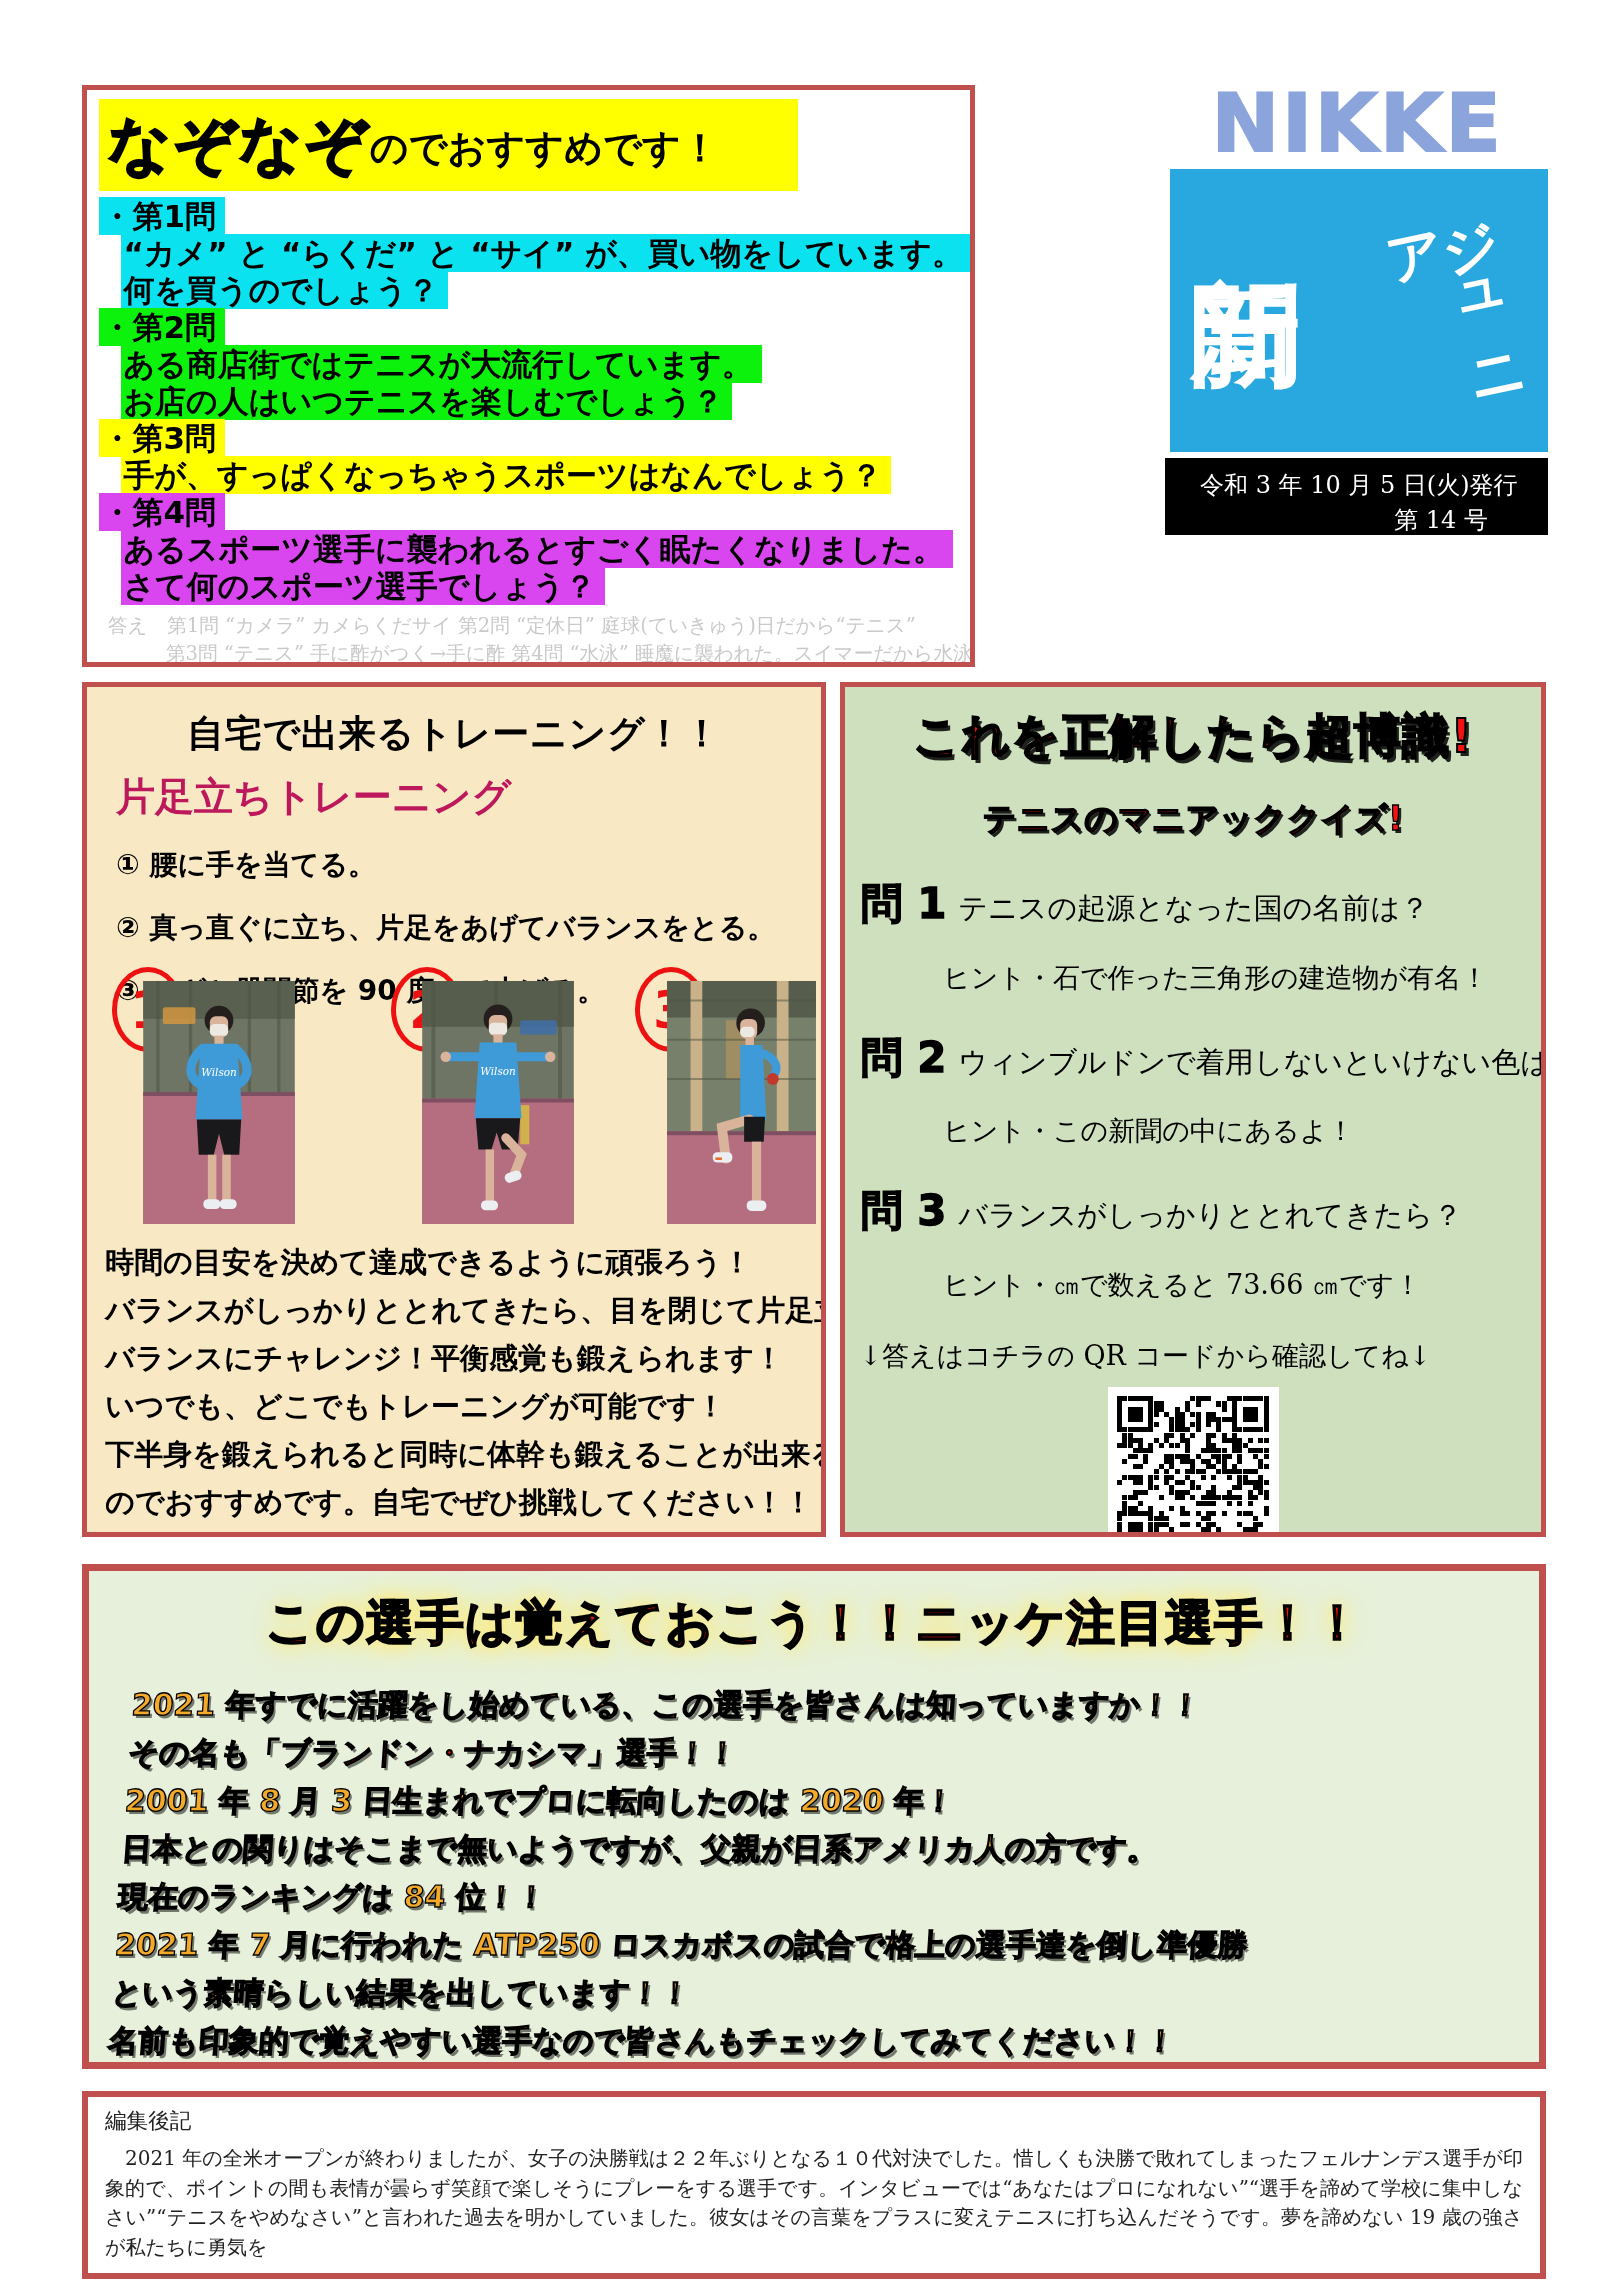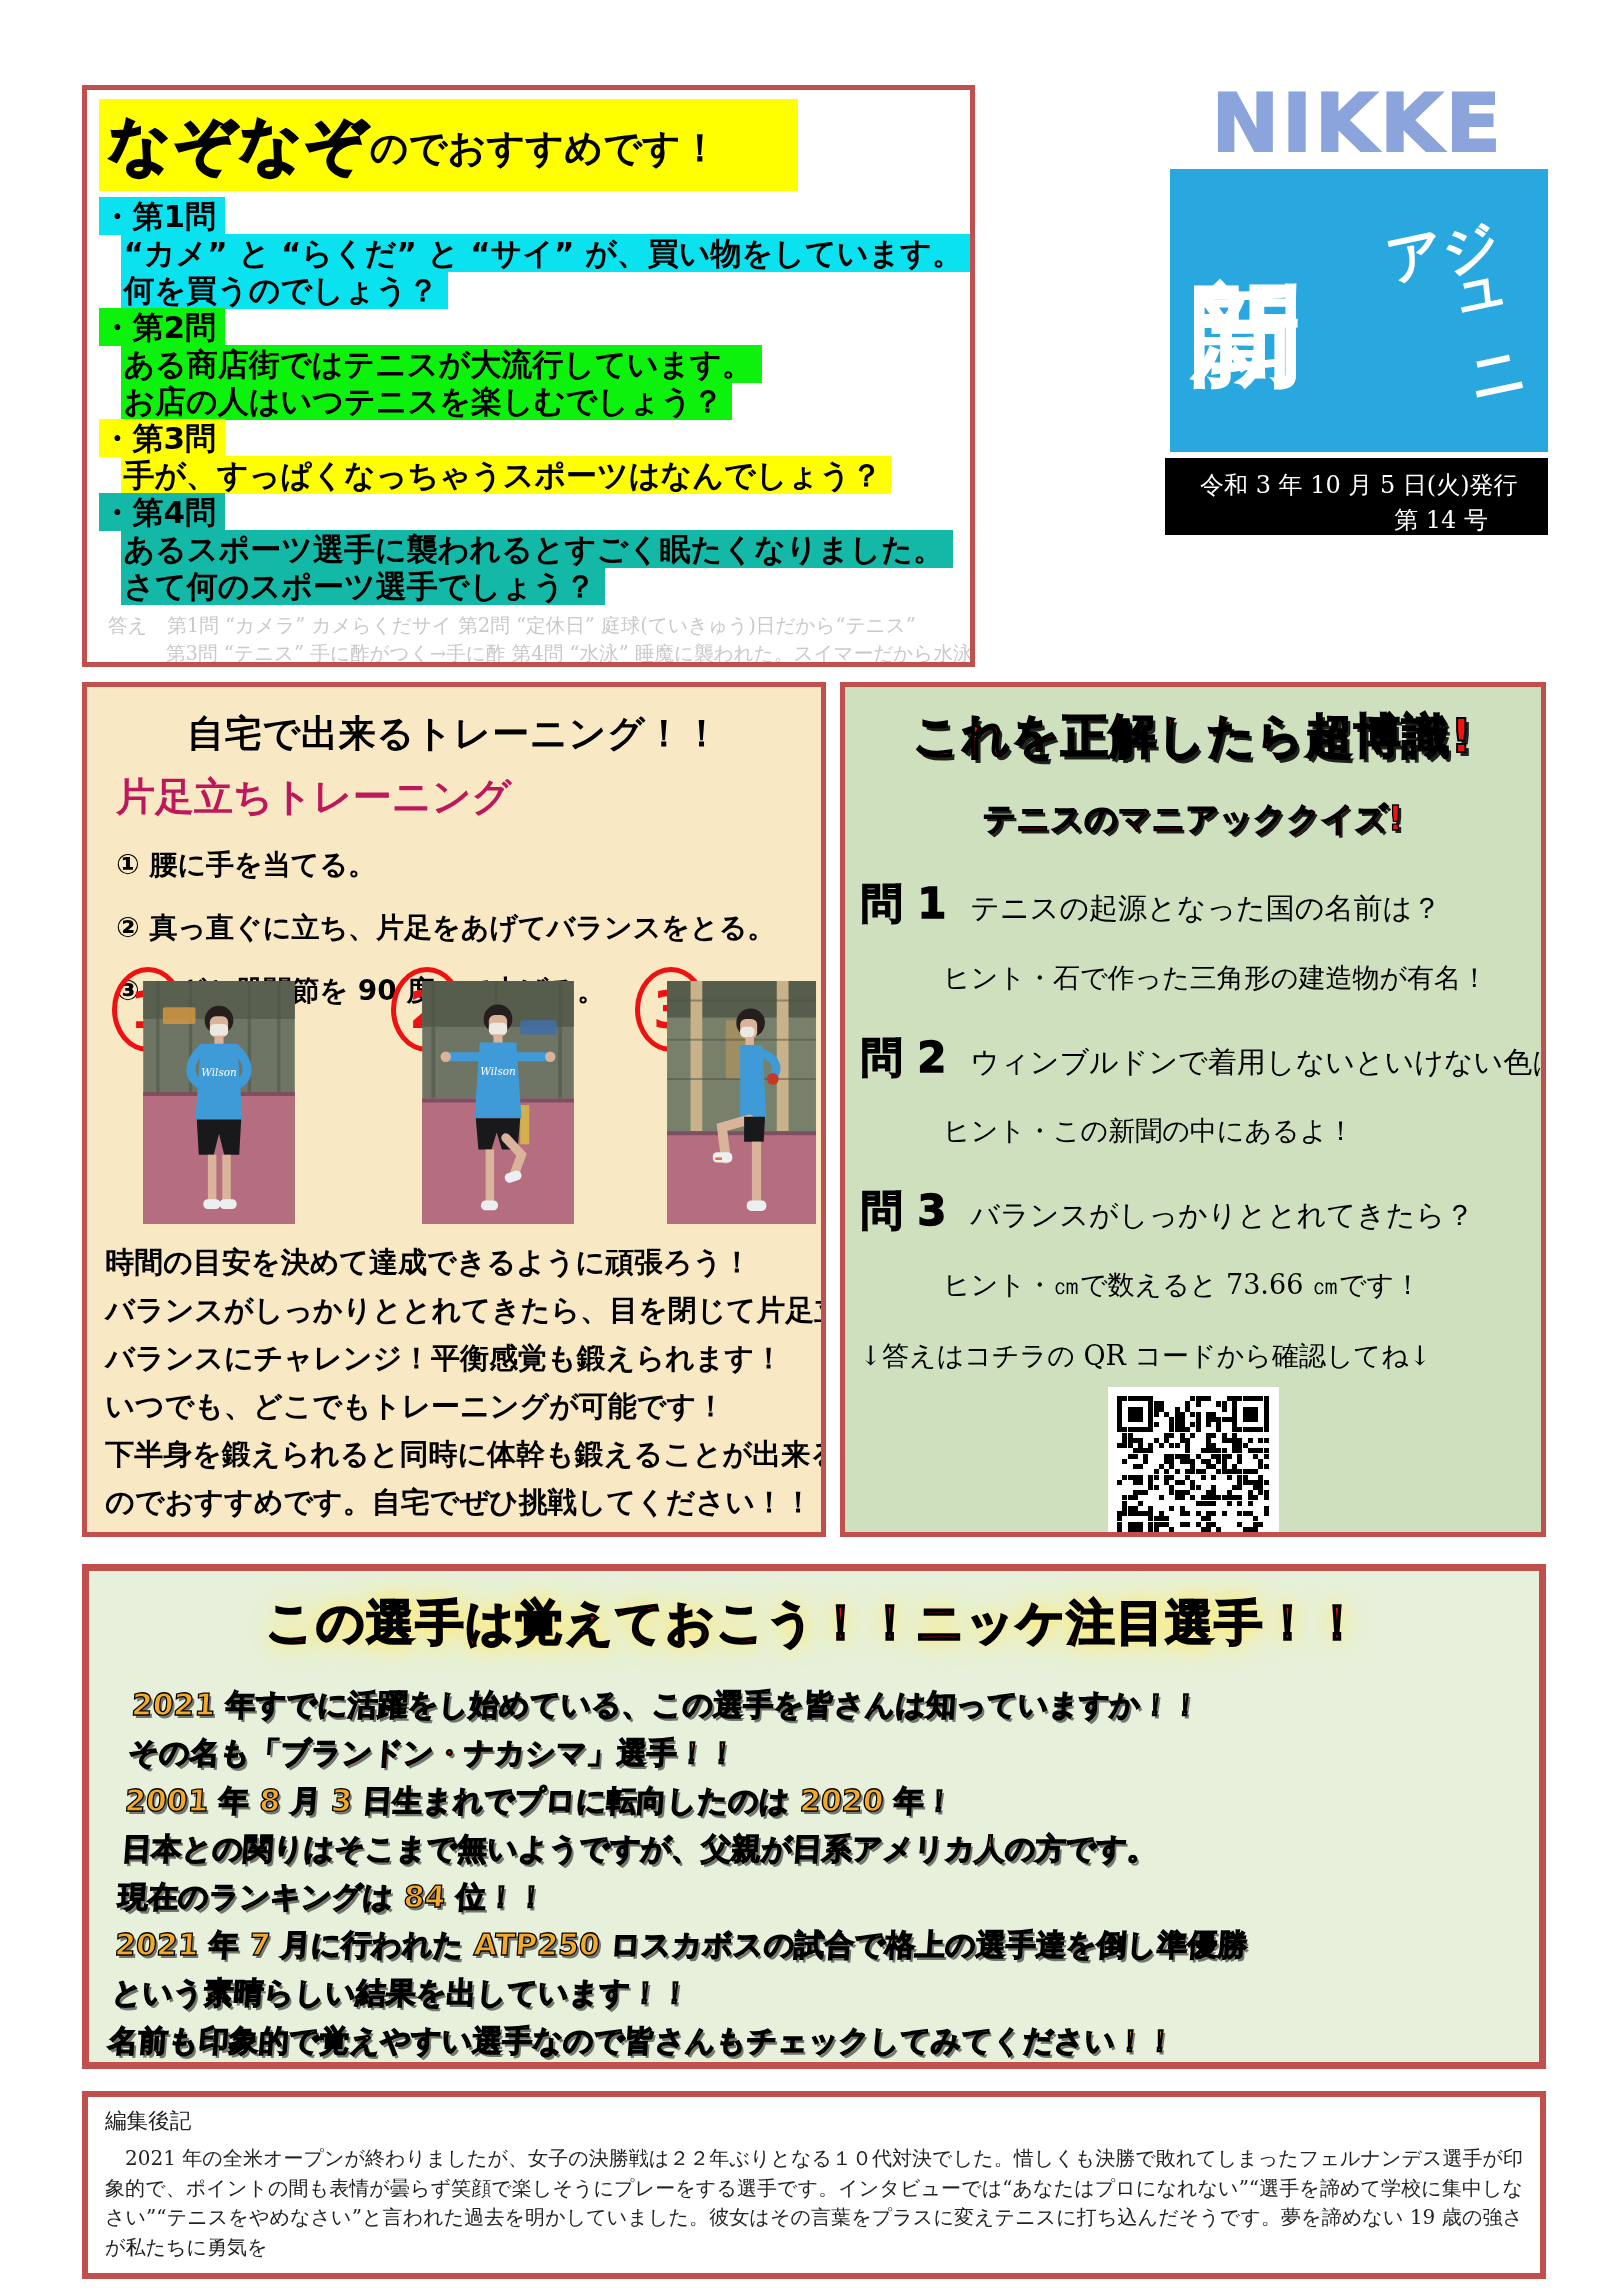--- a/index.html
+++ b/index.html
@@ -9,21 +9,21 @@
   .box{position:absolute;box-sizing:border-box;border:5.9px solid #c0504d;}
 
   
   #riddle-box{left:82px;top:85px;width:893px;height:582px;background:#fff;padding:7.9px 11.8px;overflow:hidden;}
   .riddle-title{font-size:38px;font-weight:bold;margin:1.3px 0 6.5px 0;line-height:1.25;}
   .riddle-title .band{background:#ffff00;display:inline-block;padding:6.5px 79px 7.9px 9.2px;}
   .nazo{font-size:62px;font-weight:bold;-webkit-text-stroke:2px #000;letter-spacing:2px;vertical-align:-5.2px;}
   .qlabel,.qline{font-size:31px;font-weight:bold;line-height:37px;white-space:nowrap;}
   .qline{margin-left:22px;}
   .hl{padding:0.7px 9.2px 1.3px 2.6px;}
-  .hl-c{background:#0be2ef;} .hl-g{background:#0cf20c;} .hl-y{background:#ffff00;} .hl-e{background:#14b8a6;}
+  .hl-c{background:#0be2ef;} .hl-g{background:#0cf20c;} .hl-y{background:#ffff00;} .hl-e{background:#d946ef;}
   .answers{font-family:"DejaVu Serif","Liberation Serif",serif;color:#c9c9c9;font-size:19.6px;line-height:27.5px;
            margin:7.9px 0 0 9.2px;font-weight:normal;white-space:nowrap;}
   .answers .a2{margin-left:58px;}
 
   
   #nikke-brand{position:absolute;left:1166px;top:76px;width:383px;text-align:center;
     font-size:81px;font-weight:bold;color:#8ba5dc;-webkit-text-stroke:2px #8ba5dc;letter-spacing:2.6px;}
   #logo-bluebox{position:absolute;left:1170px;top:169px;width:378px;height:283px;background:#29a8e0;}
   #logo-shinbun{position:absolute;left:22px;top:15.7px;writing-mode:vertical-rl;font-size:110px;font-weight:bold;
     color:#fff;line-height:1;letter-spacing:9.2px;}
@@ -48,21 +48,21 @@
         color:#ee1111;font-size:52px;font-weight:bold;background:transparent;}
   #pnum1{left:25px;top:280px;} #pnum2{left:304px;top:280px;} #pnum3{left:548px;top:280px;}
   .t-para{position:absolute;left:18.3px;top:551px;width:700px;font-size:29px;font-weight:bold;line-height:48px;white-space:nowrap;}
 
   
   #quiz-box{left:840px;top:682px;width:706px;height:855px;background:#cfe0bf;overflow:hidden;}
   .qz-title{margin-top:18.3px;text-align:center;font-size:47px;font-weight:bold;color:#f31212;
     -webkit-text-stroke:2px #000;text-shadow:3.3px 3.9px 0 rgba(0,0,0,.85);letter-spacing:1.3px;}
   .qz-sub{margin-top:29px;text-align:center;font-size:33px;font-weight:bold;color:#f31212;
     -webkit-text-stroke:1.3px #000;text-shadow:2.6px 2.6px 0 rgba(0,0,0,.85);}
-  .qz-q{display:flex;align-items:baseline;margin:34px 0 0 15.7px;gap:12px;}
+  .qz-q{display:flex;align-items:baseline;margin:34px 0 0 15.7px;}
   .qz-label{font-size:42px;font-weight:bold;margin-right:11.8px;white-space:nowrap;-webkit-text-stroke:1.3px #000;}
   .qz-text{font-size:29px;white-space:nowrap;}
   .qz-hint{font-size:27px;margin:27.5px 0 0 98px;white-space:nowrap;}
   .qz-note{font-size:27px;margin:35px 0 0 14.4px;white-space:nowrap;}
   .qr-wrap{width:171px;height:171px;background:#fff;margin:13px auto 0;display:flex;align-items:center;justify-content:center;}
   #qr-code{position:relative;width:152px;height:152px;background:#fff;}
   #qr-code i{position:absolute;width:5.2px;height:5.2px;background:#000;}
 
   
   #player-box{left:82px;top:1564px;width:1464px;height:505px;background:#e7f0da;border-width:7.2px;overflow:hidden;}

